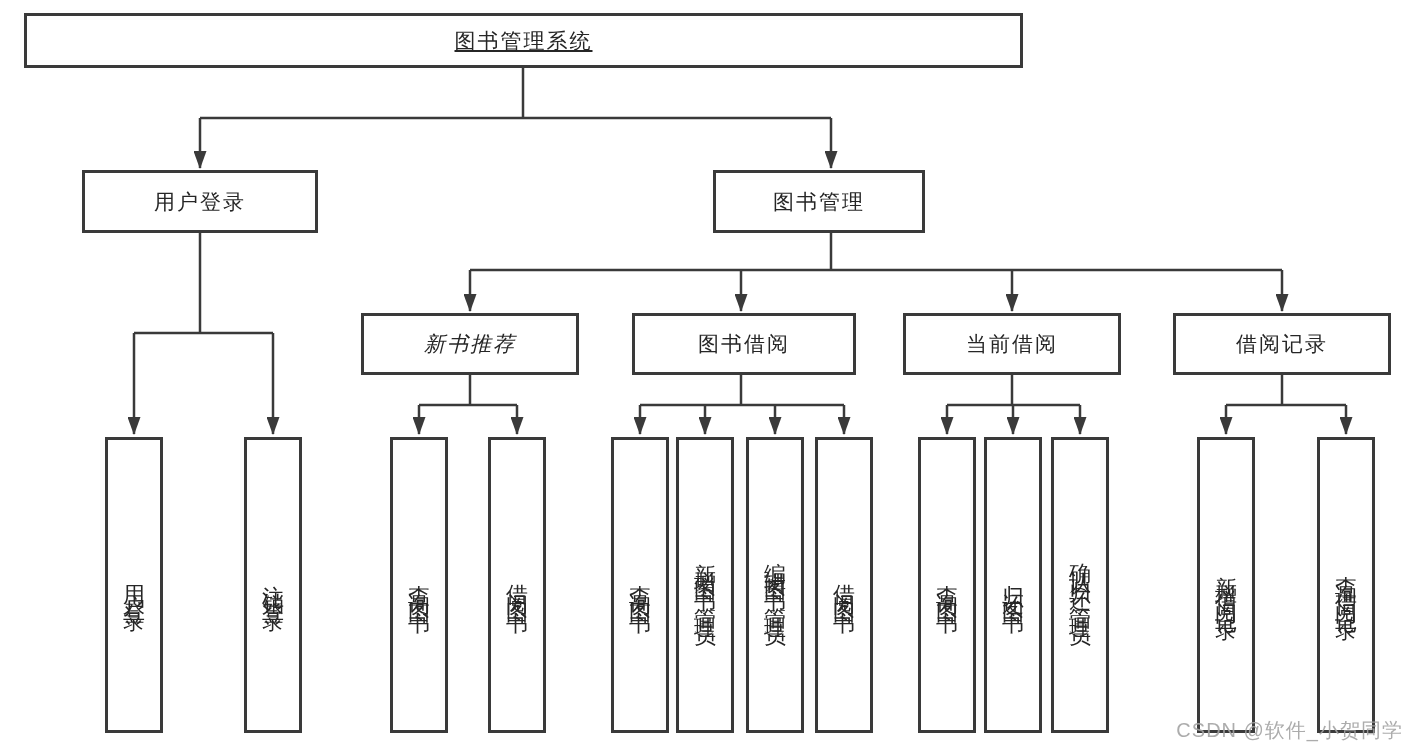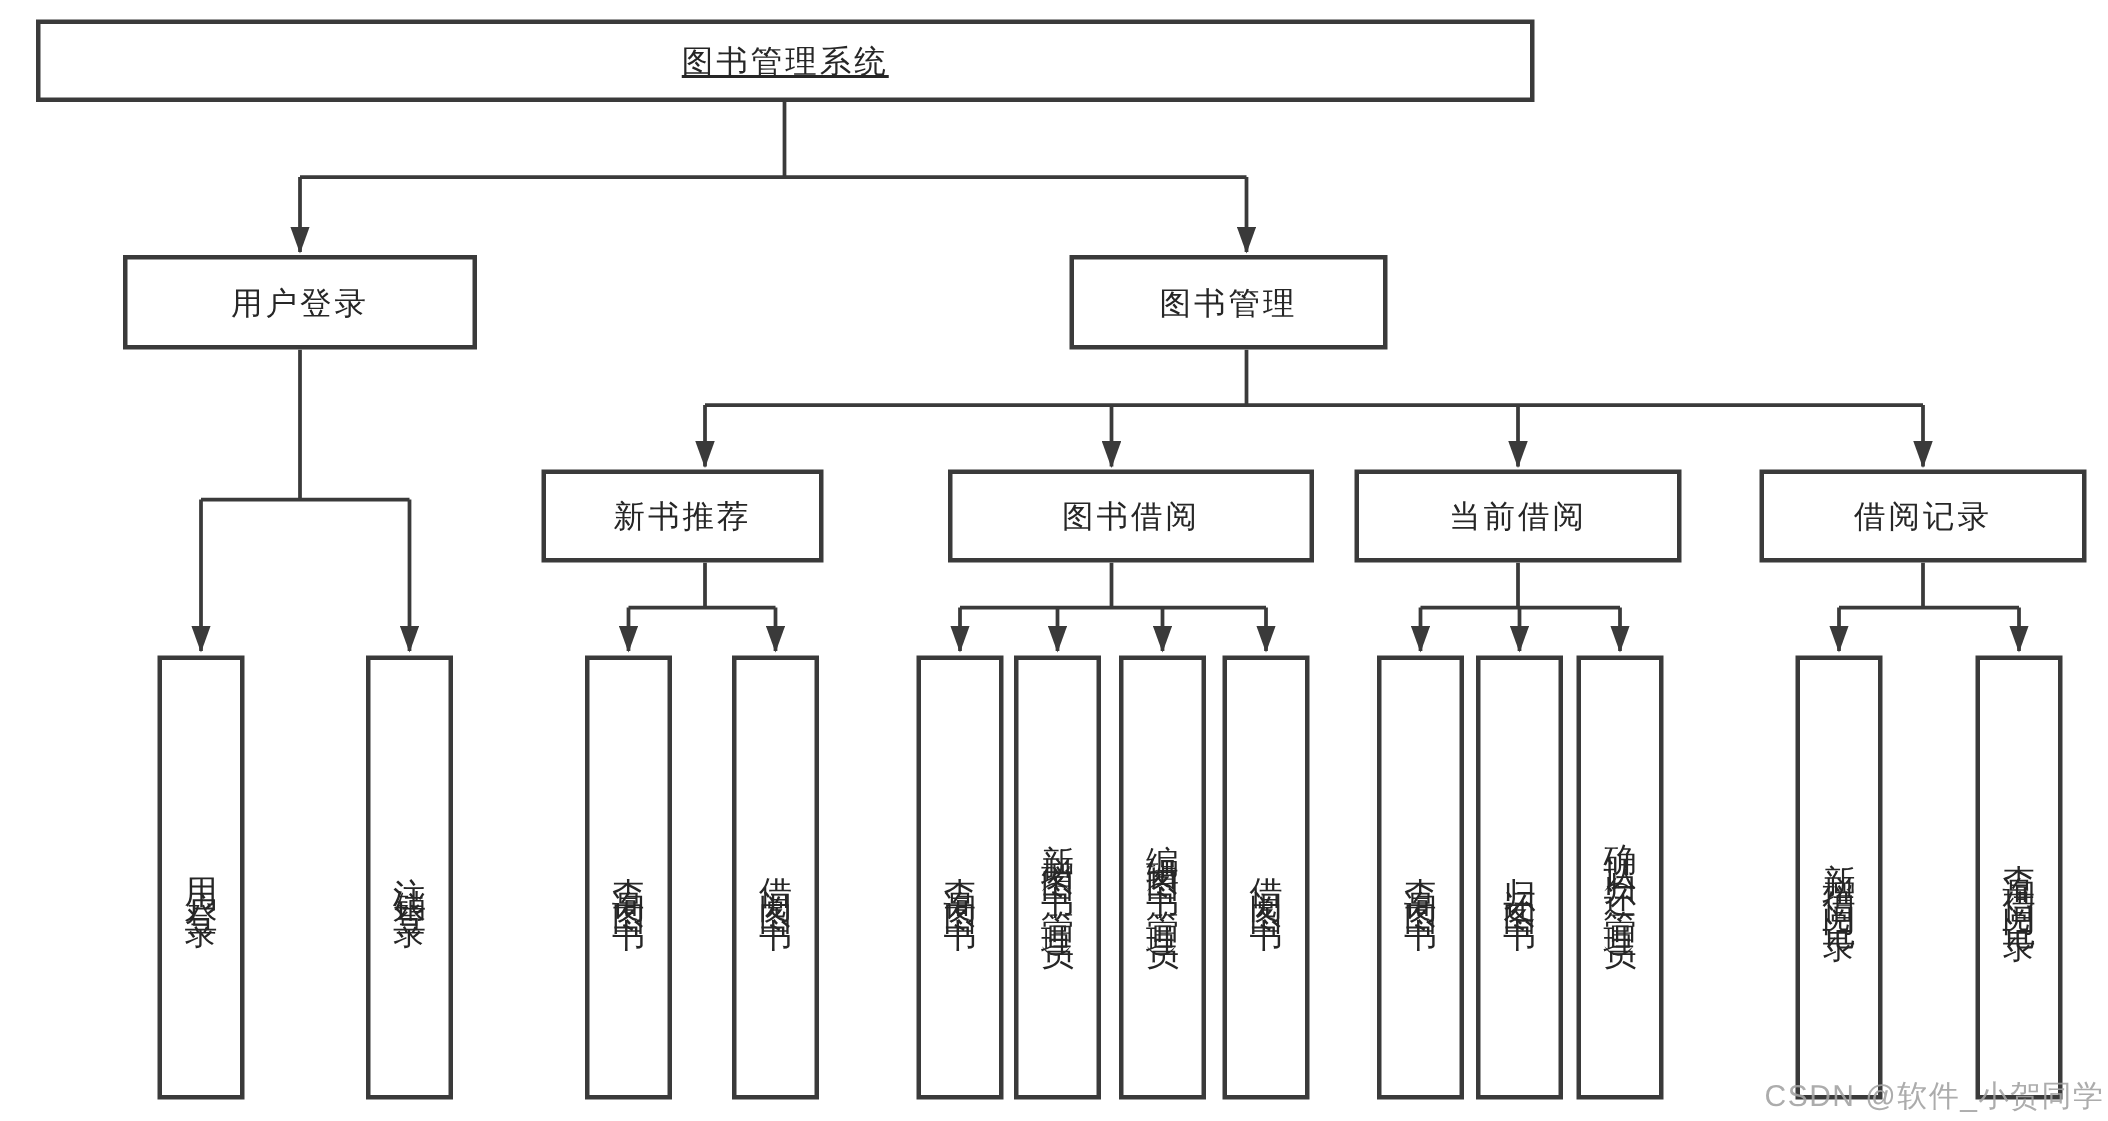--- a/index.html
+++ b/index.html
@@ -107,22 +107,22 @@
       <path d="M1226,405 V434" marker-end="url(#arrow)"></path>
       <path d="M1346,405 V434" marker-end="url(#arrow)"></path>
     </g>
   </svg>
 
   <div class="box h-box" style="left:24px; top:13px; width:999px; height:55px;text-decoration:underline;">图书管理系统</div>
 
   <div class="box h-box" style="left:82px; top:170px; width:236px; height:63px;">用户登录</div>
   <div class="box h-box" style="left:713px; top:170px; width:212px; height:63px;">图书管理</div>
 
-  <div class="box h-box" style="left:361px; top:313px; width:188px; height:62px;">新书推荐</div>
-  <div class="box h-box" style="left:632px; top:313px; width:244px; height:62px;font-family:Liberation Mono, monospace;">图书借阅</div>
+  <div class="box h-box" style="left:361px; top:313px; width:218px; height:62px;font-style:italic;">新书推荐</div>
+  <div class="box h-box" style="left:632px; top:313px; width:224px; height:62px;font-family:Liberation Mono, monospace;">图书借阅</div>
   <div class="box h-box" style="left:903px; top:313px; width:218px; height:62px;">当前借阅</div>
   <div class="box h-box" style="left:1173px; top:313px; width:218px; height:62px;">借阅记录</div>
 
   <div class="box v-box" style="left:105px; top:437px; width:58px; height:296px;">用户登录</div>
   <div class="box v-box" style="left:244px; top:437px; width:58px; height:296px;">注销登录</div>
 
   <div class="box v-box" style="left:390px; top:437px; width:58px; height:296px;">查询图书</div>
   <div class="box v-box" style="left:488px; top:437px; width:58px; height:296px;">借阅图书</div>
 
   <div class="box v-box" style="left:611px; top:437px; width:58px; height:296px;">查询图书</div>

